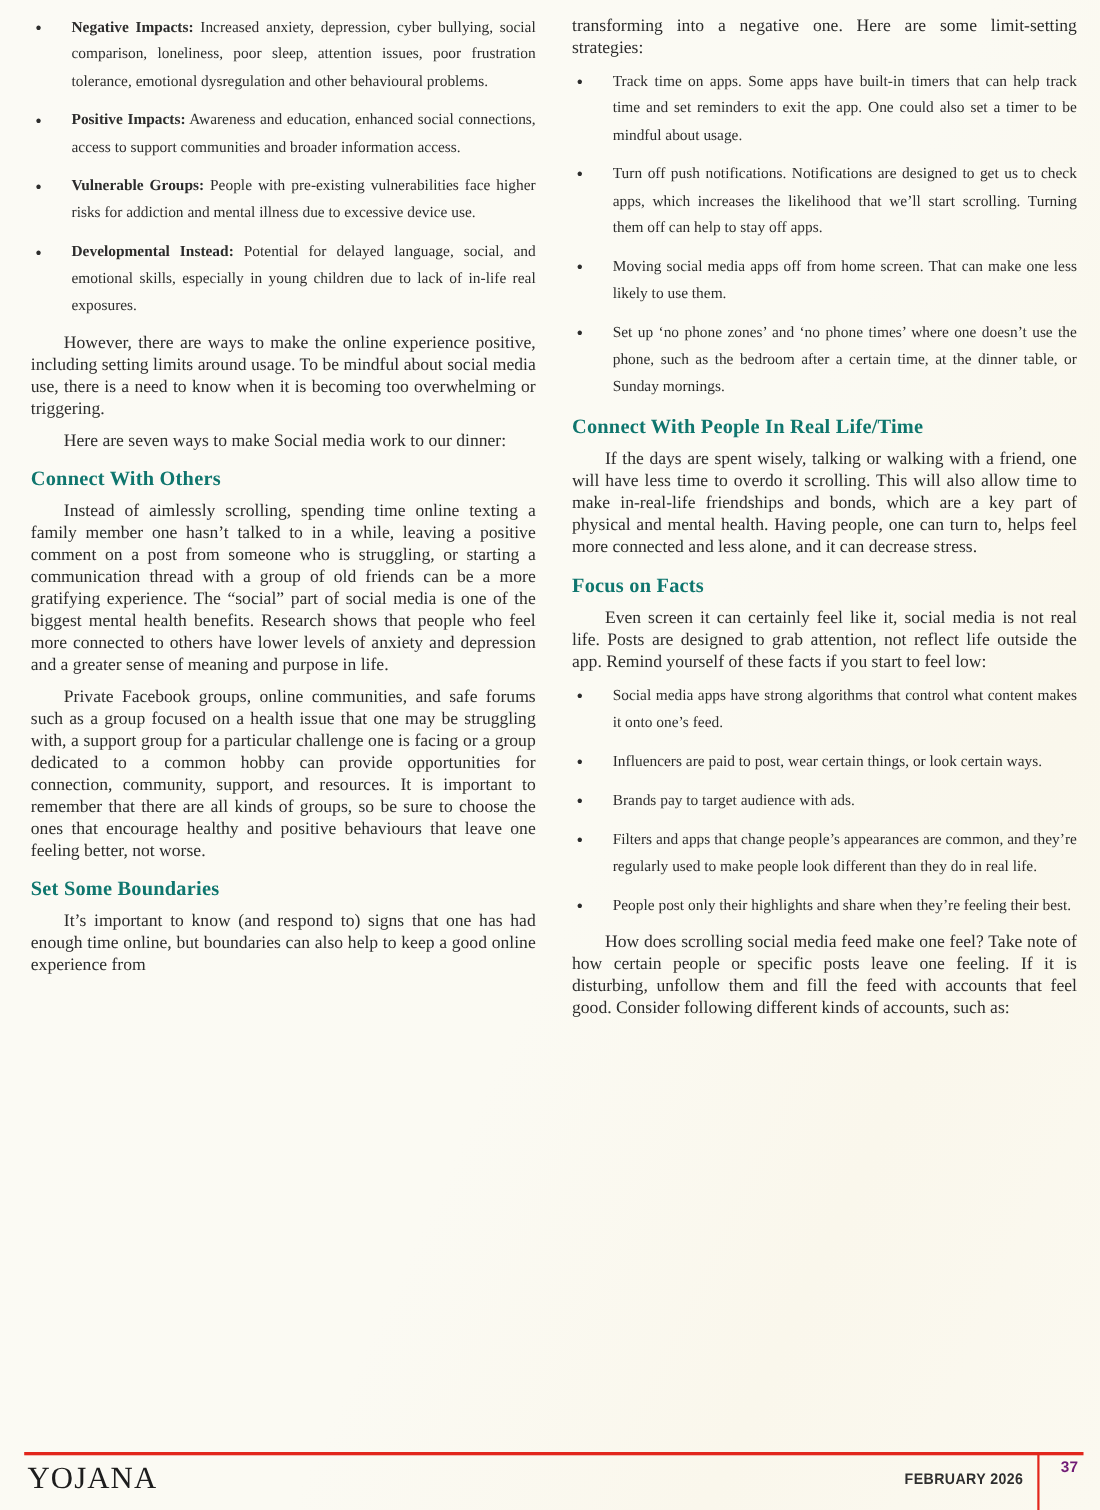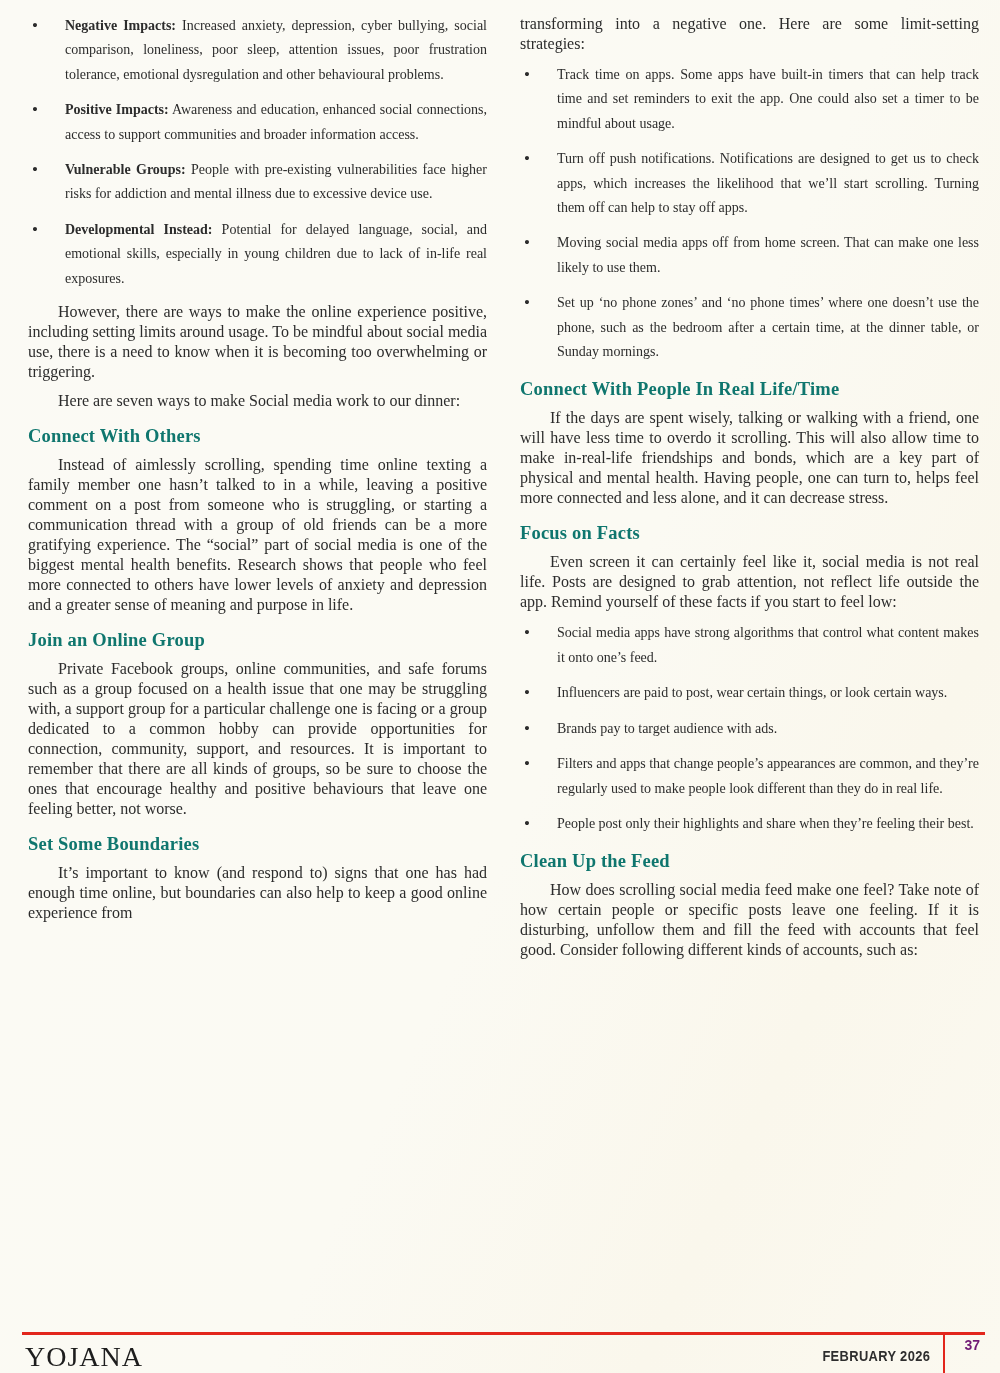--- a/index.html
+++ b/index.html
@@ -51,21 +51,21 @@
     color: #0f766e;
     font-weight: 700;
     font-size: 18.5px;
     line-height: 24px;
     margin: 13px 0 7px 0;
     letter-spacing: 0.2px;
   }
   .footer {
     position: absolute;
     left: 0; right: 0; bottom: 0;
-    height: 41px;
+    height: 53px;
   }
   .footer .rule {
     position: absolute;
     top: 0; left: 22px; right: 15px;
     height: 2.5px;
     background: #e2261c;
   }
   .footer .vline {
     position: absolute;
     top: 1px; bottom: 0;
@@ -127,21 +127,20 @@
       <span class="dot">•</span>
       <div class="btext"><b>Developmental Instead:</b> <span>Potential for delayed language, social, and emotional skills, especially in young children due to lack of in-life real exposures.</span></div>
     </div>
 
     <p class="para">However, there are ways to make the online experience positive, including setting limits around usage. To be mindful about social media use, there is a need to know when it is becoming too overwhelming or triggering.</p>
     <p class="para">Here are seven ways to make Social media work to our dinner:</p>
 
     <div class="heading">Connect With Others</div>
     <p class="para">Instead of aimlessly scrolling, spending time online texting a family member one hasn’t talked to in a while, leaving a positive comment on a post from someone who is struggling, or starting a communication thread with a group of old friends can be a more gratifying experience. The “social” part of social media is one of the biggest mental health benefits. Research shows that people who feel more connected to others have lower levels of anxiety and depression and a greater sense of meaning and purpose in life.</p>
 
-    <div class="heading">Join an Online Group</div>
     <p class="para">Private Facebook groups, online communities, and safe forums such as a group focused on a health issue that one may be struggling with, a support group for a particular challenge one is facing or a group dedicated to a common hobby can provide opportunities for connection, community, support, and resources. It is important to remember that there are all kinds of groups, so be sure to choose the ones that encourage healthy and positive behaviours that leave one feeling better, not worse.</p>
 
     <div class="heading">Set Some Boundaries</div>
     <p class="para">It’s important to know (and respond to) signs that one has had enough time online, but boundaries can also help to keep a good online experience from</p>
 
   </div>
 
   <div class="col">
 
     <p class="para cont">transforming into a negative one. Here are some limit-setting strategies:</p>
@@ -190,21 +189,20 @@
     <div class="bullet">
       <span class="dot">•</span>
       <div class="btext">Filters and apps that change people’s appearances are common, and they’re regularly used to make people look different than they do in real life.</div>
     </div>
 
     <div class="bullet">
       <span class="dot">•</span>
       <div class="btext">People post only their highlights and share when they’re feeling their best.</div>
     </div>
 
-    <div class="heading">Clean Up the Feed</div>
     <p class="para">How does scrolling social media feed make one feel? Take note of how certain people or specific posts leave one feeling. If it is disturbing, unfollow them and fill the feed with accounts that feel good. Consider following different kinds of accounts, such as:</p>
 
   </div>
 </div>
 
 <div class="footer">
   <div class="rule"></div>
   <div class="vline"></div>
   <span class="mag">YOJANA</span>
   <span class="issue">FEBRUARY 2026</span>

